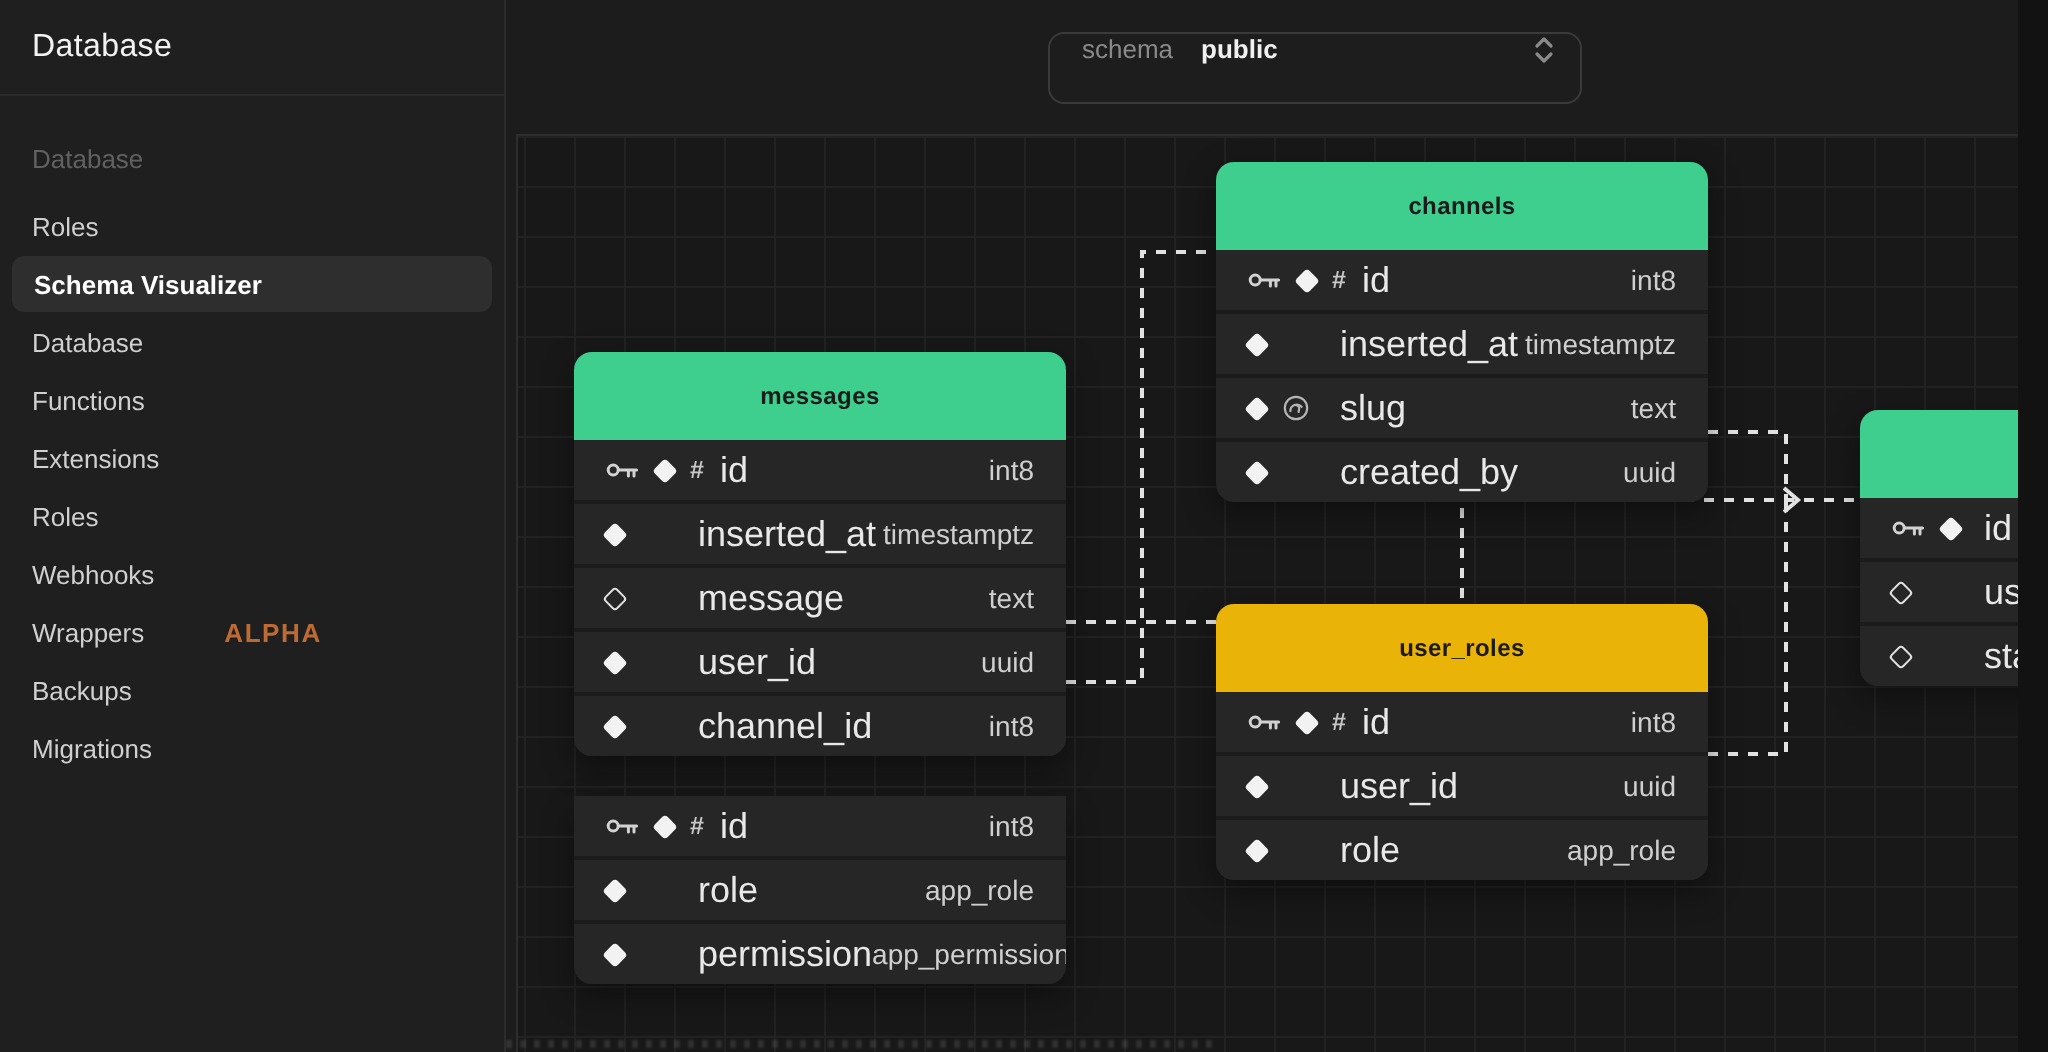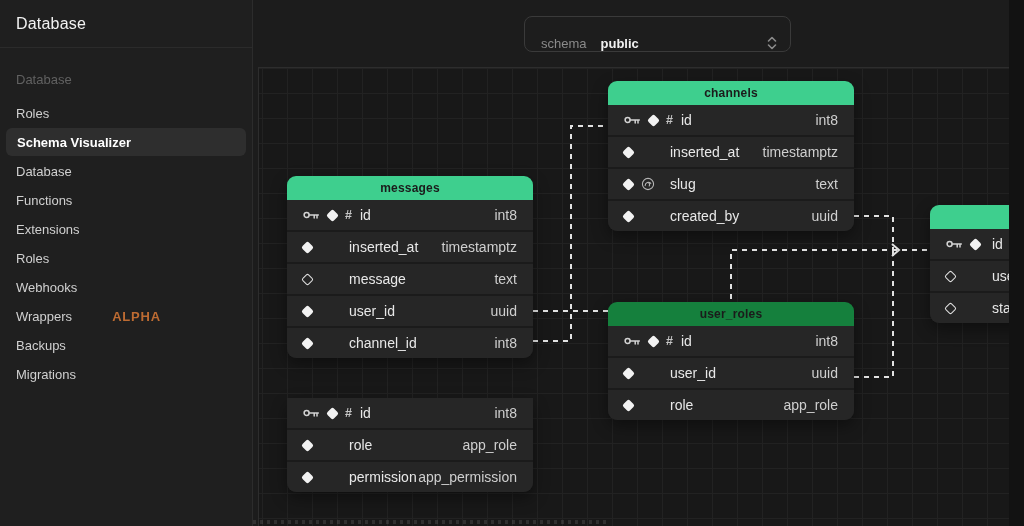--- a/index.html
+++ b/index.html
@@ -22,41 +22,41 @@
   
   .main { position:absolute; left:254px; top:0; right:0; bottom:0; background:#1c1c1c; }
   .canvas { position:absolute; left:4px; top:67px; right:0; bottom:0; background:#181818;
             border-top:1px solid #2d2d2d; border-left:1px solid #2d2d2d;
             background-image:linear-gradient(#222222 1px, transparent 1px),
                              linear-gradient(90deg, #222222 1px, transparent 1px);
             background-size:25px 25px; background-position:3px 0px; }
 
   .schema-select { position:absolute; left:270px; top:16px; width:267px; height:36px;
                    border:1px solid #3a3a3a; border-radius:8px; background:#1d1d1d;
-                   display:flex; align-items:flex-end; padding:0 12px 0 16px; cursor:pointer; z-index:12; }
+                   display:flex; align-items:flex-start; padding:0 12px 0 16px; cursor:pointer; z-index:12; }
   .schema-label { color:#8a8a8a; font-size:13px; }
   .schema-value { color:#f0f0f0; font-size:13px; font-weight:700; margin-left:14px; }
   .schema-chevrons { margin-left:auto; display:flex; align-items:center; }
 
   
   svg.edges { position:absolute; left:0; top:0; width:1024px; height:526px; z-index:1; pointer-events:none; }
   svg.edges polyline { fill:none; stroke:#e2e2e2; stroke-width:2; stroke-dasharray:5 5; }
   svg.edges polyline.arrow { stroke-dasharray:none; stroke-width:2; }
 
   
   .tbl { position:absolute; width:246px; border-radius:9px; z-index:2;
          box-shadow:0 6px 16px rgba(0,0,0,.4); cursor:grab; }
-  .tbl-header { height:24px; background:#3ecf8e; border-radius:9px 9px 0 0;
+  .tbl-header { height:44px; background:#3ecf8e; border-radius:9px 9px 0 0;
                 display:flex; align-items:center; justify-content:center;
                 color:#1b1b1b; font-size:12px; font-weight:700; letter-spacing:.2px; }
   .tbl-body { border-radius:0 0 9px 9px; overflow:hidden; background:#1b1b1b; }
   .tbl-row { height:30px; background:#262626; display:flex; align-items:center; padding:0 16px; }
   .tbl-row + .tbl-row { border-top:2px solid #1b1b1b; height:32px; }
   .row-icons { min-width:38px; display:flex; align-items:center; gap:8px; flex-shrink:0; }
-  .col-name { color:#e8e8e8; font-size:14px; margin-left:8px; white-space:nowrap; }
+  .col-name { color:#e8e8e8; font-size:18px; margin-left:8px; white-space:nowrap; }
   .col-type { color:#cfcfcf; font-size:14px; margin-left:auto; white-space:nowrap; }
 
   .dmnd { width:9px; height:9px; transform:rotate(45deg); border-radius:2px; flex-shrink:0; }
   .dmnd.filled { background:#f2f2f2; }
   .dmnd.outline { border:1.5px solid #e0e0e0; background:transparent; }
   .hash { color:#c6c6c6; font-size:12.5px; font-weight:700; line-height:1; }
 
   
   .right-strip { position:absolute; right:0; top:0; width:15px; height:526px; background:#121212; z-index:5; }
 
@@ -228,21 +228,21 @@
           <div class="tbl-row">
             <span class="row-icons">
               <span class="dmnd filled"></span>
             </span>
             <span class="col-name">channel_id</span>
             <span class="col-type">int8</span>
           </div>
         </div>
       </div>
       <div class="tbl" style="left: 608px; top: 302px;">
-        <div class="tbl-header" style="background: #15803d; text-align: right;">
+        <div class="tbl-header" style="background: #eab308; text-align: right;">
           <span>user_roles</span>
         </div>
         <div class="tbl-body">
           <div class="tbl-row">
             <span class="row-icons">
               <span>
                 <svg width="17" height="12" viewBox="0 0 17 12" style="display:block">
                   <circle cx="3.6" cy="6" r="2.5" fill="none" stroke="#d2d2d2" stroke-width="1.5"></circle>
                   <path d="M6.2 6 H15.3 M11.2 6 V9 M14 6 V9" fill="none" stroke="#d2d2d2" stroke-width="1.5" stroke-linecap="round"></path>
                 </svg>

